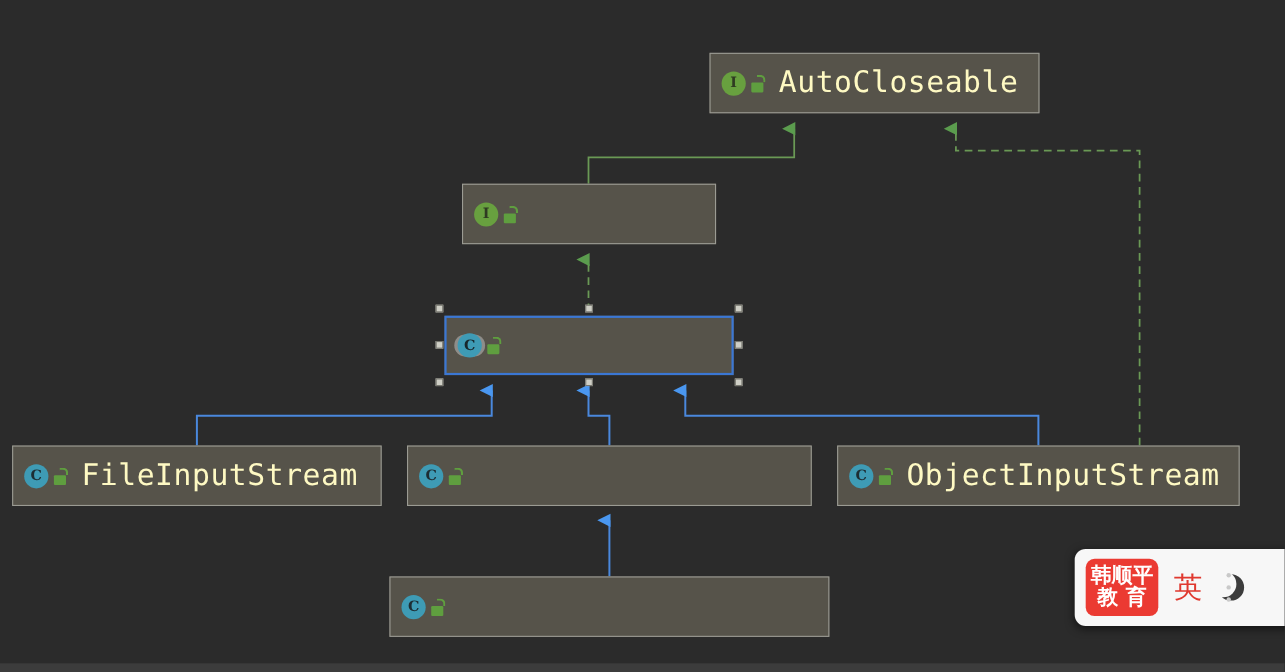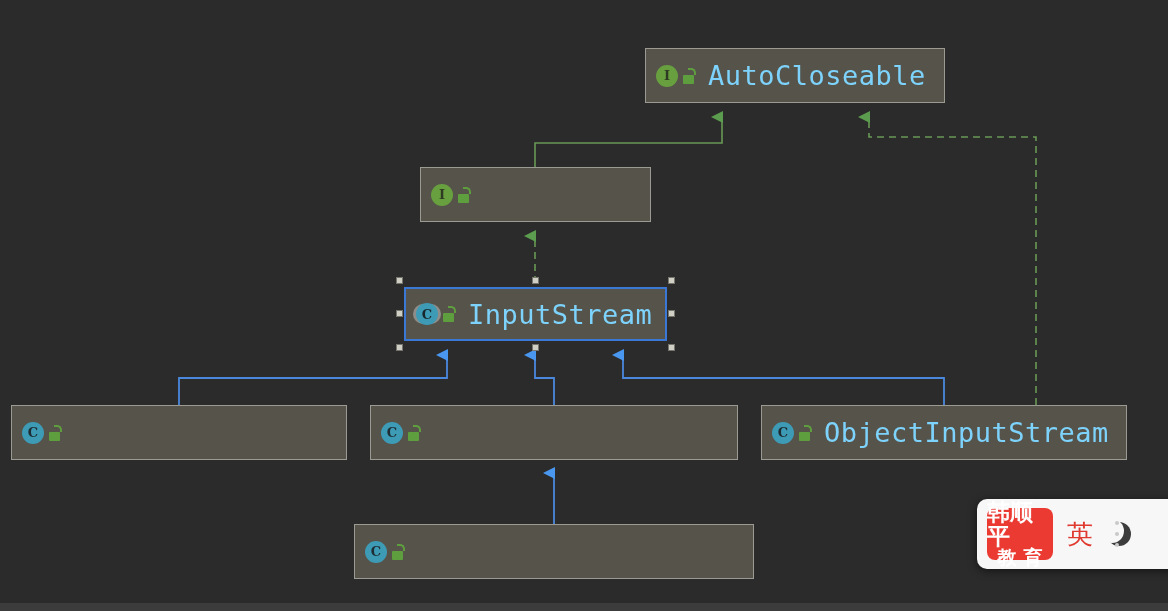--- a/index.html
+++ b/index.html
@@ -36,21 +36,21 @@
     display: flex;
     align-items: center;
     padding: 0 14px 0 10px;
     white-space: nowrap;
   }
   .uml-node.selected {
     border: 2px solid #3b77d4;
     background: #56534a;
   }
   .node-label {
-    color: #7dd3fc;
+    color: #fef9c3;
     font-size: 27px;
     letter-spacing: 0.5px;
     line-height: 1;
     margin-left: 10px;
     font-family: "DejaVu Sans Mono", "Liberation Mono", monospace;
   }
   
   .icon-group {
     display: flex;
     align-items: center;
@@ -136,21 +136,21 @@
     background: #eb3a32;
     border-radius: 8px;
     color: #fff;
     display: flex;
     flex-direction: column;
     align-items: center;
     justify-content: center;
     font-family: "DejaVu Sans", "Liberation Sans", sans-serif;
     line-height: 1.05;
   }
-  #ime-logo .l1 { font-size: 23px; font-weight: bold; letter-spacing: 0px; }
+  #ime-logo .l1 { font-size: 19px; font-weight: bold; letter-spacing: 0px; }
   #ime-logo .l2 { font-size: 19px; font-weight: bold; letter-spacing: 7px; text-indent: 7px; }
   #ime-mode {
     color: #e0392f;
     font-size: 26px;
     font-family: "DejaVu Sans", "Liberation Sans", sans-serif;
   }
   #ime-moon {
     width: 24px; height: 24px;
     position: relative;
   }
@@ -244,40 +244,40 @@
     </div>
 
     <div class="uml-node selected" style="left:404px; top:287px; width:263px; height:54px;">
       <span class="icon-group">
         <span class="kind-icon clazz abstract-c">C</span>
         <span class="lock-icon">
           <span class="shackle"></span>
             <span class="body"></span>
         </span>
       </span>
-      <span class="node-label">InputStream</span>
     </div>
 
     <div class="handle" style="left:396px; top:277px;"></div>
     <div class="handle" style="left:532px; top:277px;"></div>
     <div class="handle" style="left:668px; top:277px;"></div>
     <div class="handle" style="left:396px; top:310px;"></div>
     <div class="handle" style="left:668px; top:310px;"></div>
     <div class="handle" style="left:396px; top:344px;"></div>
     <div class="handle" style="left:532px; top:344px;"></div>
     <div class="handle" style="left:668px; top:344px;"></div>
 
     <div class="uml-node" style="left:11px; top:405px; width:336px; height:55px;">
       <span class="icon-group">
         <span class="kind-icon clazz">C</span>
         <span class="lock-icon">
           <span class="shackle"></span>
             <span class="body"></span>
         </span>
       </span>
+      <span class="node-label">FileInputStream</span>
     </div>
 
     <div class="uml-node" style="left:370px; top:405px; width:368px; height:55px;">
       <span class="icon-group">
         <span class="kind-icon clazz">C</span>
         <span class="lock-icon">
           <span class="shackle"></span>
             <span class="body"></span>
         </span>
       </span>

